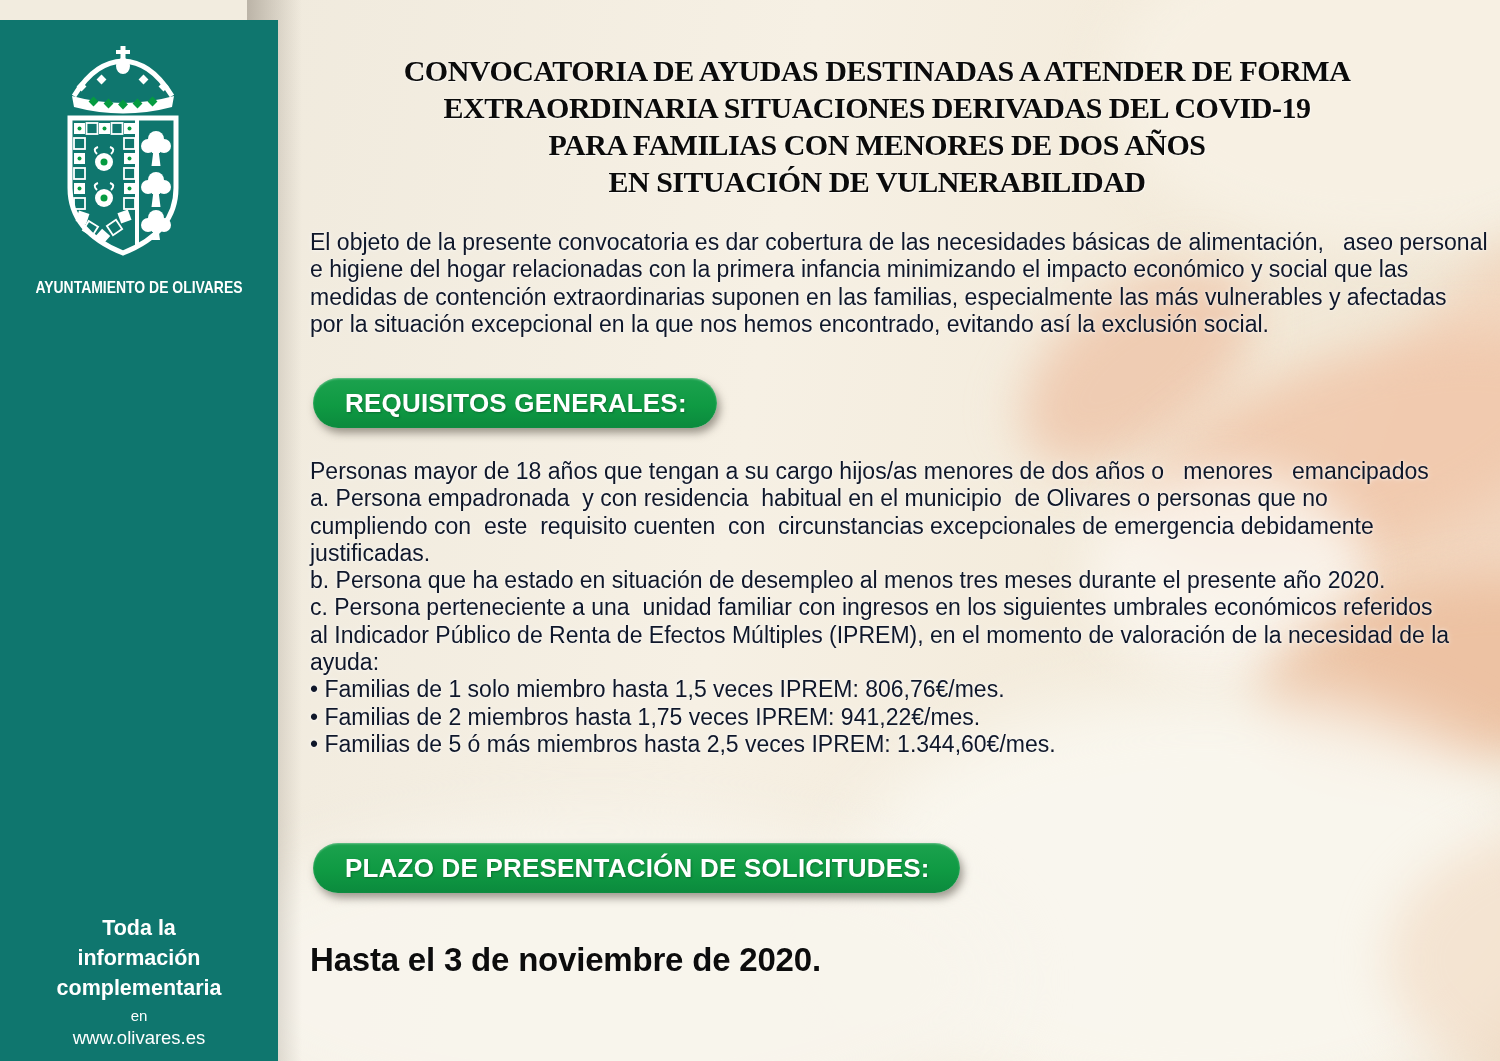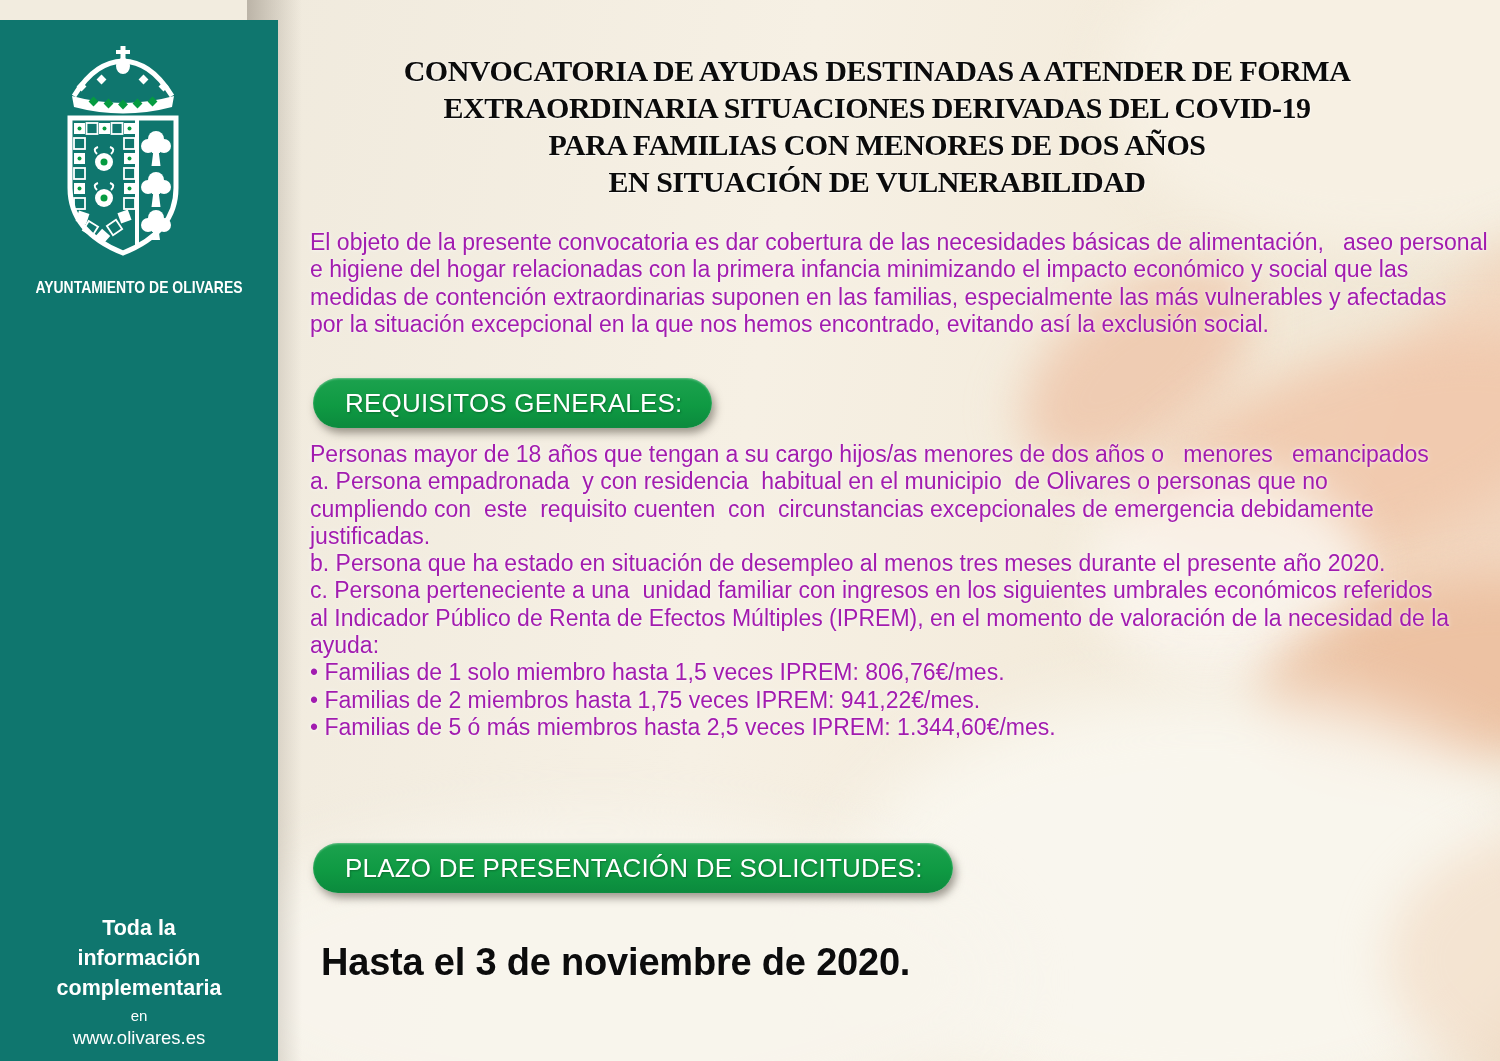--- a/index.html
+++ b/index.html
@@ -32,33 +32,33 @@
   .sf-b{font-weight:bold;font-size:21.5px;line-height:30px;}
   .sf-en{font-size:15px;line-height:19px;margin-top:3px;}
   .sf-url{font-size:18.5px;line-height:25px;}
 
   
   .content{position:absolute;left:247px;top:0;width:1465px;height:1061px;}
   .title{position:absolute;top:52px;left:46px;width:1168px;text-align:center;
          font-family:"Liberation Serif",serif;font-weight:bold;font-size:30px;line-height:37px;
          color:#0b0b0b;letter-spacing:-.5px;
          text-shadow:1px 1px 0 rgba(255,255,255,.55),0 0 5px rgba(255,255,255,.4);}
-  .bline{white-space:pre;font-size:23px;line-height:27.3px;color:#a21caf;
+  .bline{white-space:pre;font-size:23px;line-height:27.3px;color:#0f172a;
          text-shadow:0 0 3px rgba(255,255,255,.75),0 0 6px rgba(255,255,255,.5);}
   .intro{position:absolute;top:229px;left:63px;}
-  .reqs{position:absolute;top:441px;left:63px;}
-  .pill{position:absolute;display:inline-block;color:#fff;font-weight:normal;font-size:26px;line-height:30px;
+  .reqs{position:absolute;top:458px;left:63px;}
+  .pill{position:absolute;display:inline-block;color:#fff;font-weight:bold;font-size:26px;line-height:30px;
         padding:10px 30px 10px 32px;border-radius:28px;letter-spacing:.2px;
         background:linear-gradient(180deg,#1ca24e 0%,#0f9a43 55%,#0b8a3d 100%);
         box-shadow:3px 5px 8px rgba(82,76,66,.55), inset 0 1px 2px rgba(255,255,255,.35);
         text-shadow:1px 1px 2px rgba(0,0,0,.25);}
   .pill-1{top:378px;left:66px;}
   .pill-2{top:843px;left:66px;}
-  .deadline{position:absolute;top:941px;left:63px;font-weight:bold;font-size:38px;color:#0c0c0c;
-            letter-spacing:-.2px;text-shadow:0 0 3px rgba(255,255,255,.7);margin-left:11px;}
+  .deadline{position:absolute;top:941px;left:63px;font-weight:bold;font-size:33px;color:#0c0c0c;
+            letter-spacing:-.2px;text-shadow:0 0 3px rgba(255,255,255,.7);}
 </style>
 </head>
 <body>
 
 <div class="poster">
 
   <div class="photo">
     <div class="blob b-cream-tr"></div>
     <div class="blob b-leg"></div>
     <div class="blob b-hand"></div>

